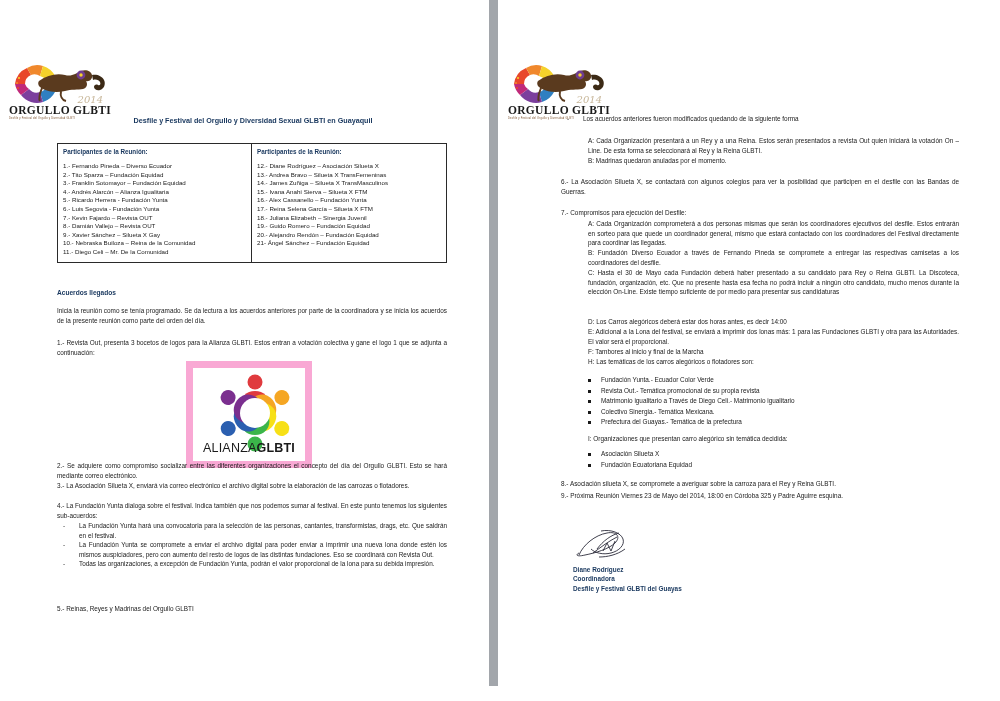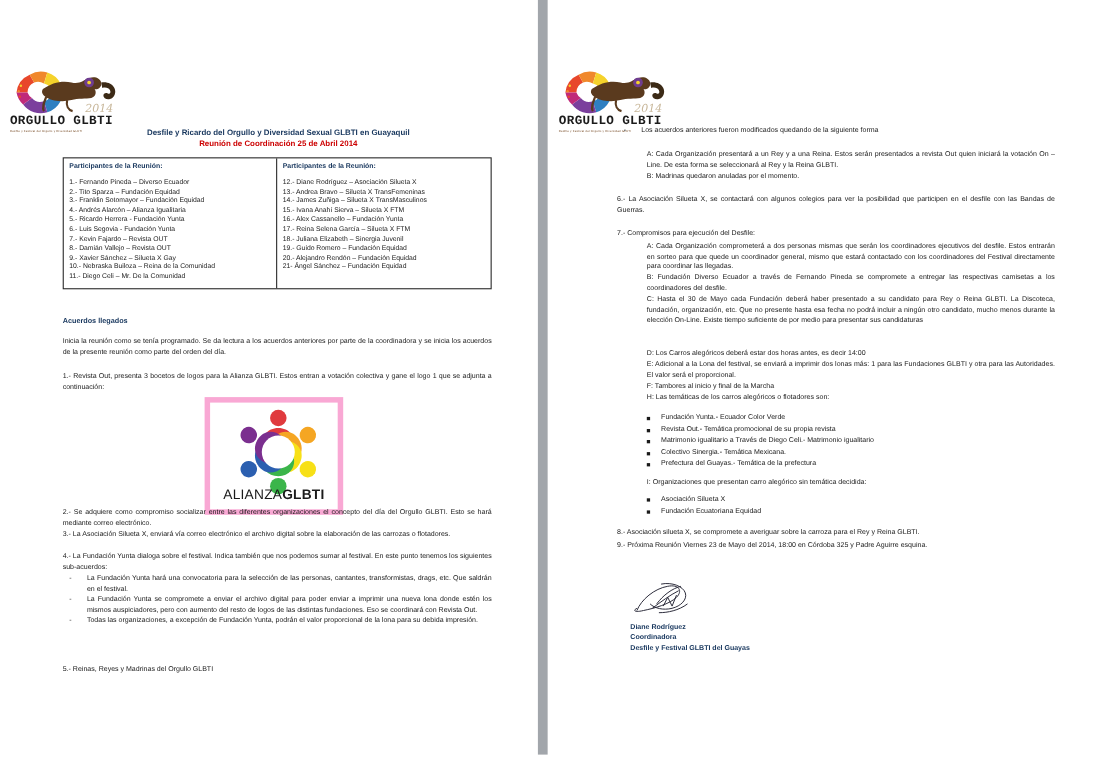--- a/index.html
+++ b/index.html
@@ -30,21 +30,21 @@
   }
   #page-left  { left: 0px;   width: 489px; height: 701px; }
   #page-right { left: 498px; width: 502px; height: 701px; }
 
   
   .logo-block { position: absolute; }
   #logo-left  { left: 9px;  top: 62px; }
   #logo-right { left: 10px; top: 62px; }
   .logo-chameleon { position: relative; width: 104px; height: 44px; }
   .logo-word {
-    font-family: Liberation Mono, monospace;
+    font-family: Liberation Serif, serif;
     font-weight: bold;
     font-size: 11.5px;
     letter-spacing: 0.3px;
     color: #1b1b1b;
     margin-top: -2px;
   }
   .logo-sub {
     font-size: 2.6px;
     color: #7a4f2a;
     letter-spacing: 0.2px;
@@ -121,21 +121,21 @@
     text-align: justify;
     color: #1a1a1a;
   }
   .para.nojust { text-align: left; }
 
   
   .alianza-box {
     position: absolute;
     left: 186px; top: 361px;
     width: 126px; height: 107px;
-    border: 5px solid #f9a8d4;
+    border: 7px solid #f9a8d4;
     background: #ffffff;
     box-sizing: border-box;
   }
   .alianza-svg { position: absolute; left: 12px; top: 4px; }
   .alianza-text {
     position: absolute;
     left: 0; right: 0; bottom: 6px;
     text-align: center;
     font-size: 12.5px;
     letter-spacing: 0.2px;
@@ -213,22 +213,21 @@
         <circle cx="72" cy="13" r="1.7" fill="#f5d22b"></circle>
         <path d="M33 26 C31 31 29 36 31 39" stroke="#5a3a1e" stroke-width="2" fill="none"></path>
         <path d="M52 29 C51 34 53 38 57 39" stroke="#5a3a1e" stroke-width="2" fill="none"></path>
       </svg>
       <div class="logo-year">2014</div>
     </div>
     <div class="logo-word">ORGULLO GLBTI</div>
     <div class="logo-sub">Desfile y Festival del Orgullo y Diversidad GLBTI</div>
   </div>
 
-  <div class="doc-title">Desfile y Ricardo del Orgullo y Diversidad Sexual GLBTI en Guayaquil</div>
-  <div class="doc-subtitle">Reunión de Coordinación  25 de Abril 2014</div>
+  <div class="doc-title">Desfile y Festival del Orgullo y Diversidad Sexual GLBTI en Guayaquil</div>
 
   <div class="participants-table">
     <div class="pt-col left">
       <div class="pt-head">Participantes de la Reunión:</div>
       <div class="pt-item">1.- Fernando Pineda – Diverso Ecuador</div>
       <div class="pt-item">2.- Tito Sparza – Fundación Equidad</div>
       <div class="pt-item">3.- Franklin Sotomayor – Fundación Equidad</div>
       <div class="pt-item">4.- Andrés Alarcón – Alianza Igualitaria</div>
       <div class="pt-item">5.- Ricardo Herrera - Fundación Yunta</div>
       <div class="pt-item">6.- Luis Segovia - Fundación Yunta</div>

